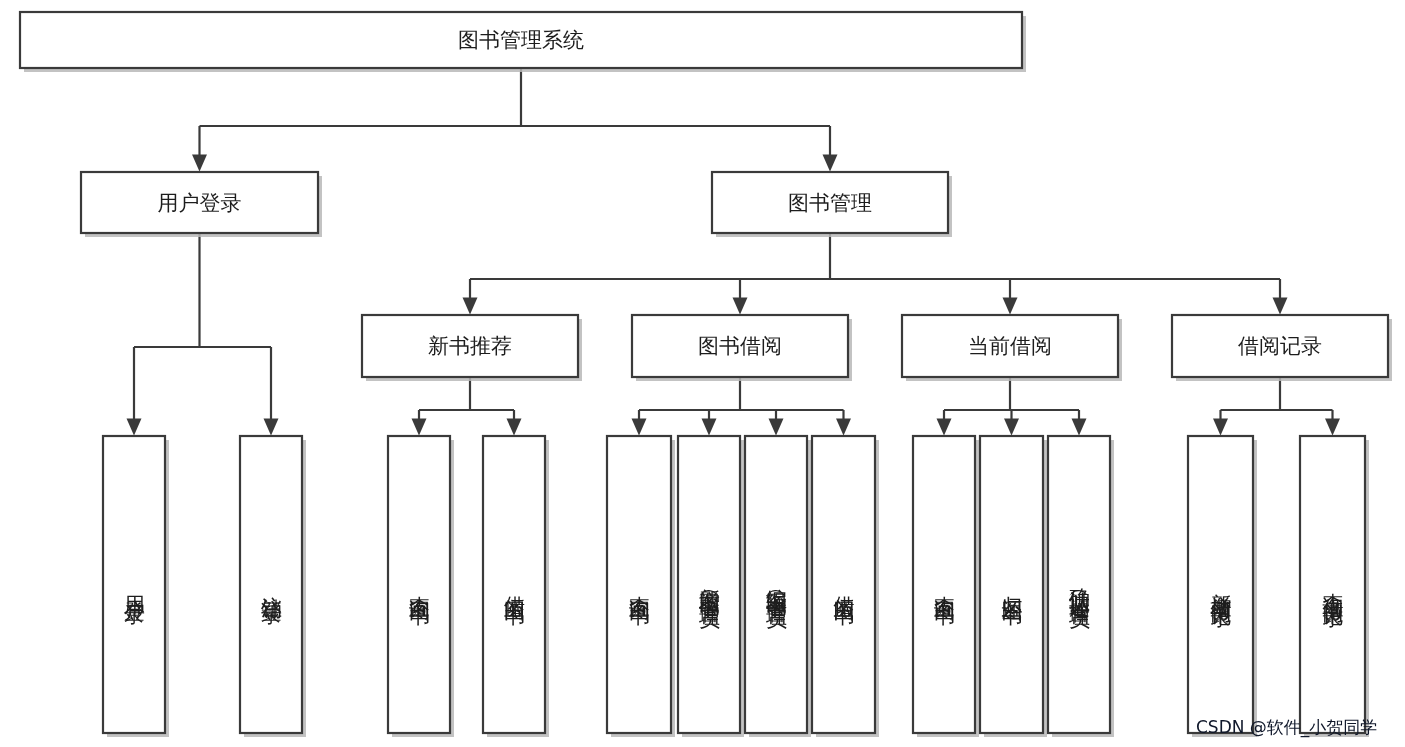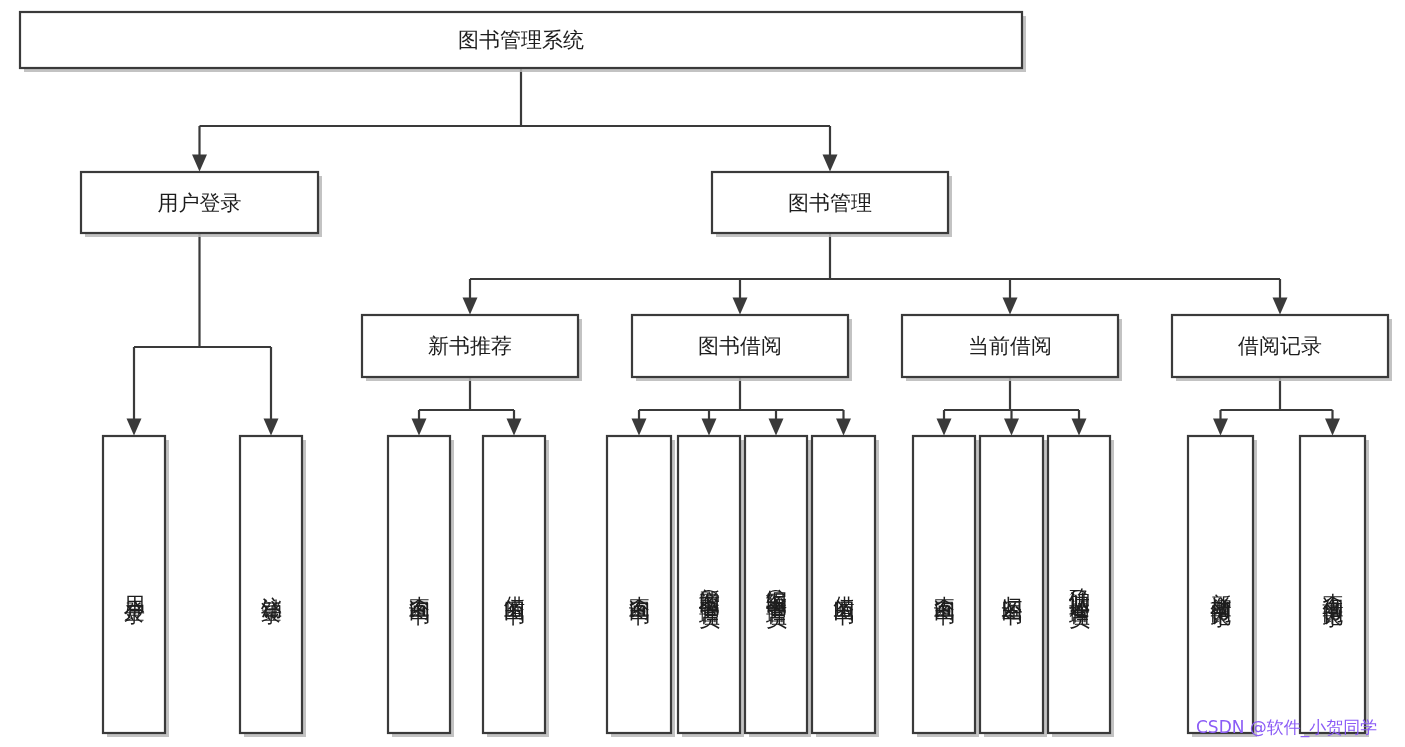--- a/index.html
+++ b/index.html
@@ -69,21 +69,21 @@
     align-items: center;
     justify-content: center;
     text-align: center;
     pointer-events: none;
     user-select: none;
   }
   .watermark {
     position: absolute;
     font-family: "DejaVu Sans", "Liberation Sans", sans-serif;
     font-size: 17px;
-    color: #8b5cf6;
+    color: #0f172a;
     white-space: nowrap;
     user-select: none;
   }
 </style>
 </head>
 <body>
 
 <div id="diagram-root">
 
   <svg class="diagram-canvas" viewBox="0 0 1405 747" xmlns="http://www.w3.org/2000/svg">

